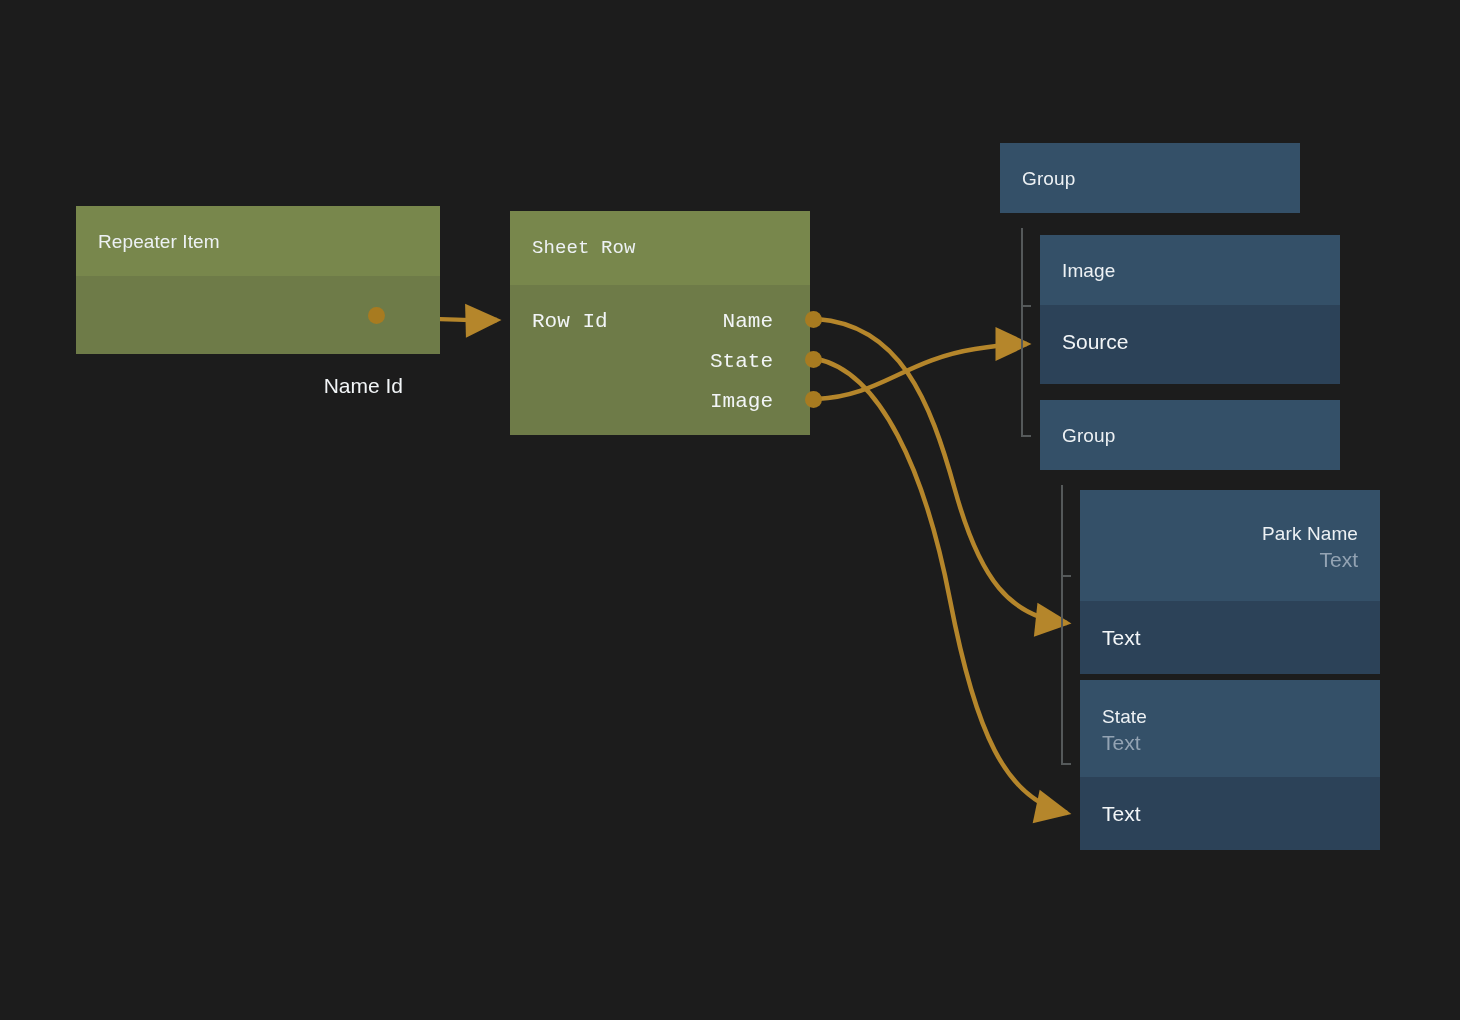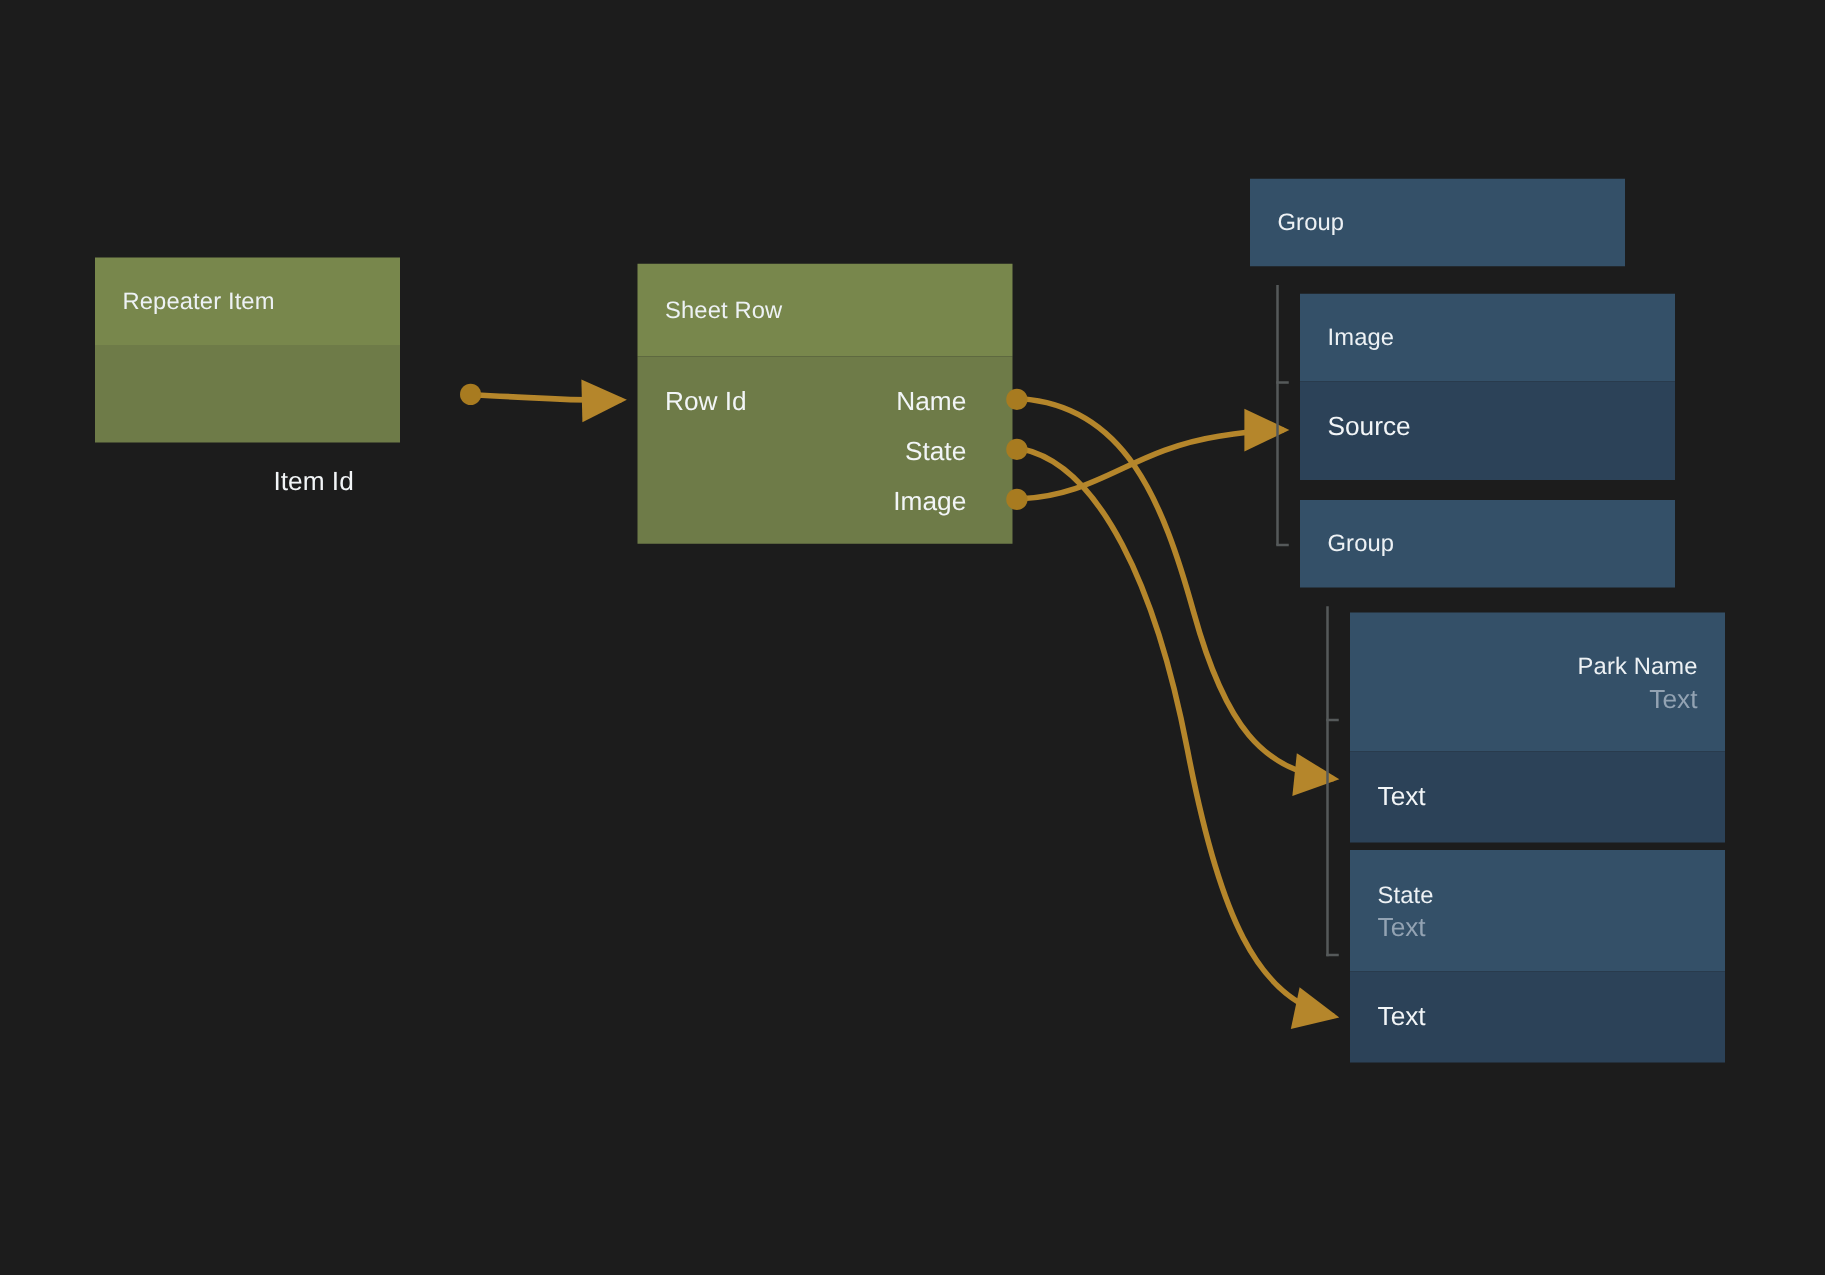--- a/index.html
+++ b/index.html
@@ -98,31 +98,31 @@
   </svg>
 
   <div class="treeline" style="left:1021px;top:228px;height:208px;"></div>
   <div class="treestub" style="left:1021px;top:305px;"></div>
   <div class="treestub" style="left:1021px;top:435px;"></div>
 
   <div class="treeline" style="left:1061px;top:485px;height:280px;"></div>
   <div class="treestub" style="left:1061px;top:575px;"></div>
   <div class="treestub" style="left:1061px;top:763px;"></div>
 
-  <div class="node green" style="left:76px;top:206px;width:244px;">
+  <div class="node green" style="left:76px;top:206px;width:364px;">
     <div class="nhead" style="height:70px;">
       <div class="ntitle">Repeater Item</div>
     </div>
     <div class="nbody" style="height:78px;">
-      <div class="port out" style="top:98px;">Item Id</div>
+      <div class="port out" style="top:98px;">Name Id</div>
     </div>
   </div>
   <div class="dot" style="left:368px;top:307px;"></div>
 
-  <div class="node green" style="left:510px;top:211px;width:300px;">
+  <div class="node green" style="left:510px;top:211px;width:300px;font-family:Liberation Mono, monospace;">
     <div class="nhead" style="height:74px;">
       <div class="ntitle">Sheet Row</div>
     </div>
     <div class="nbody" style="height:150px;padding-left:20px;">
       <div class="port in" style="top:25px;">Row Id</div>
       <div class="port out" style="top:25px;">Name</div>
       <div class="port out" style="top:65px;">State</div>
       <div class="port out" style="top:105px;">Image</div>
     </div>
   </div>

